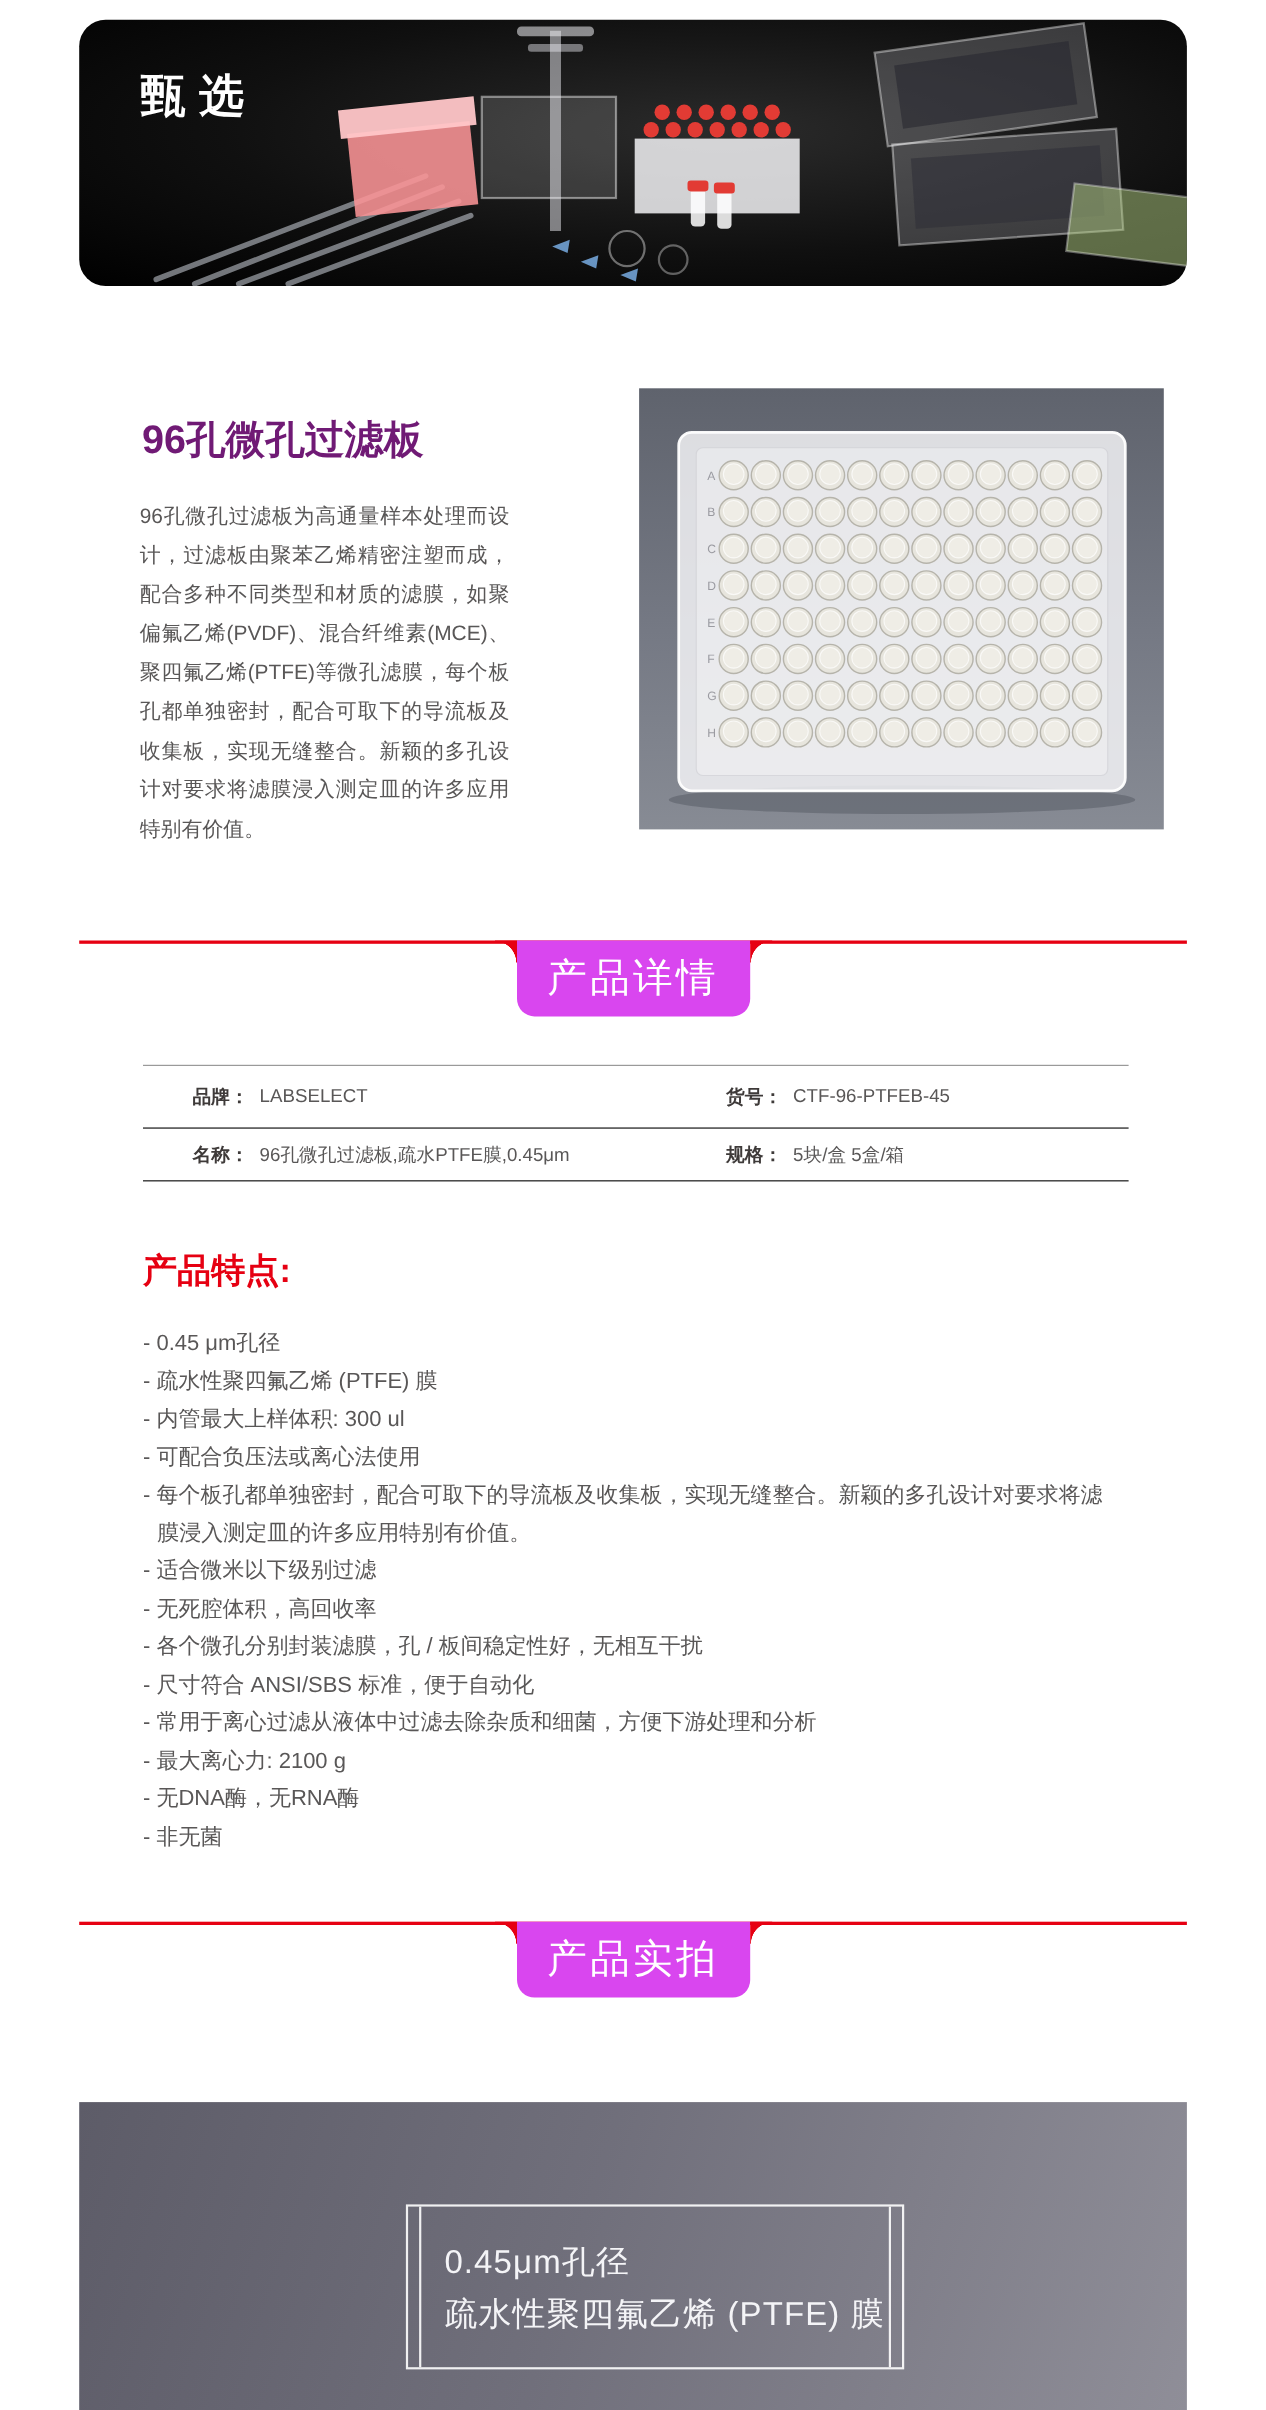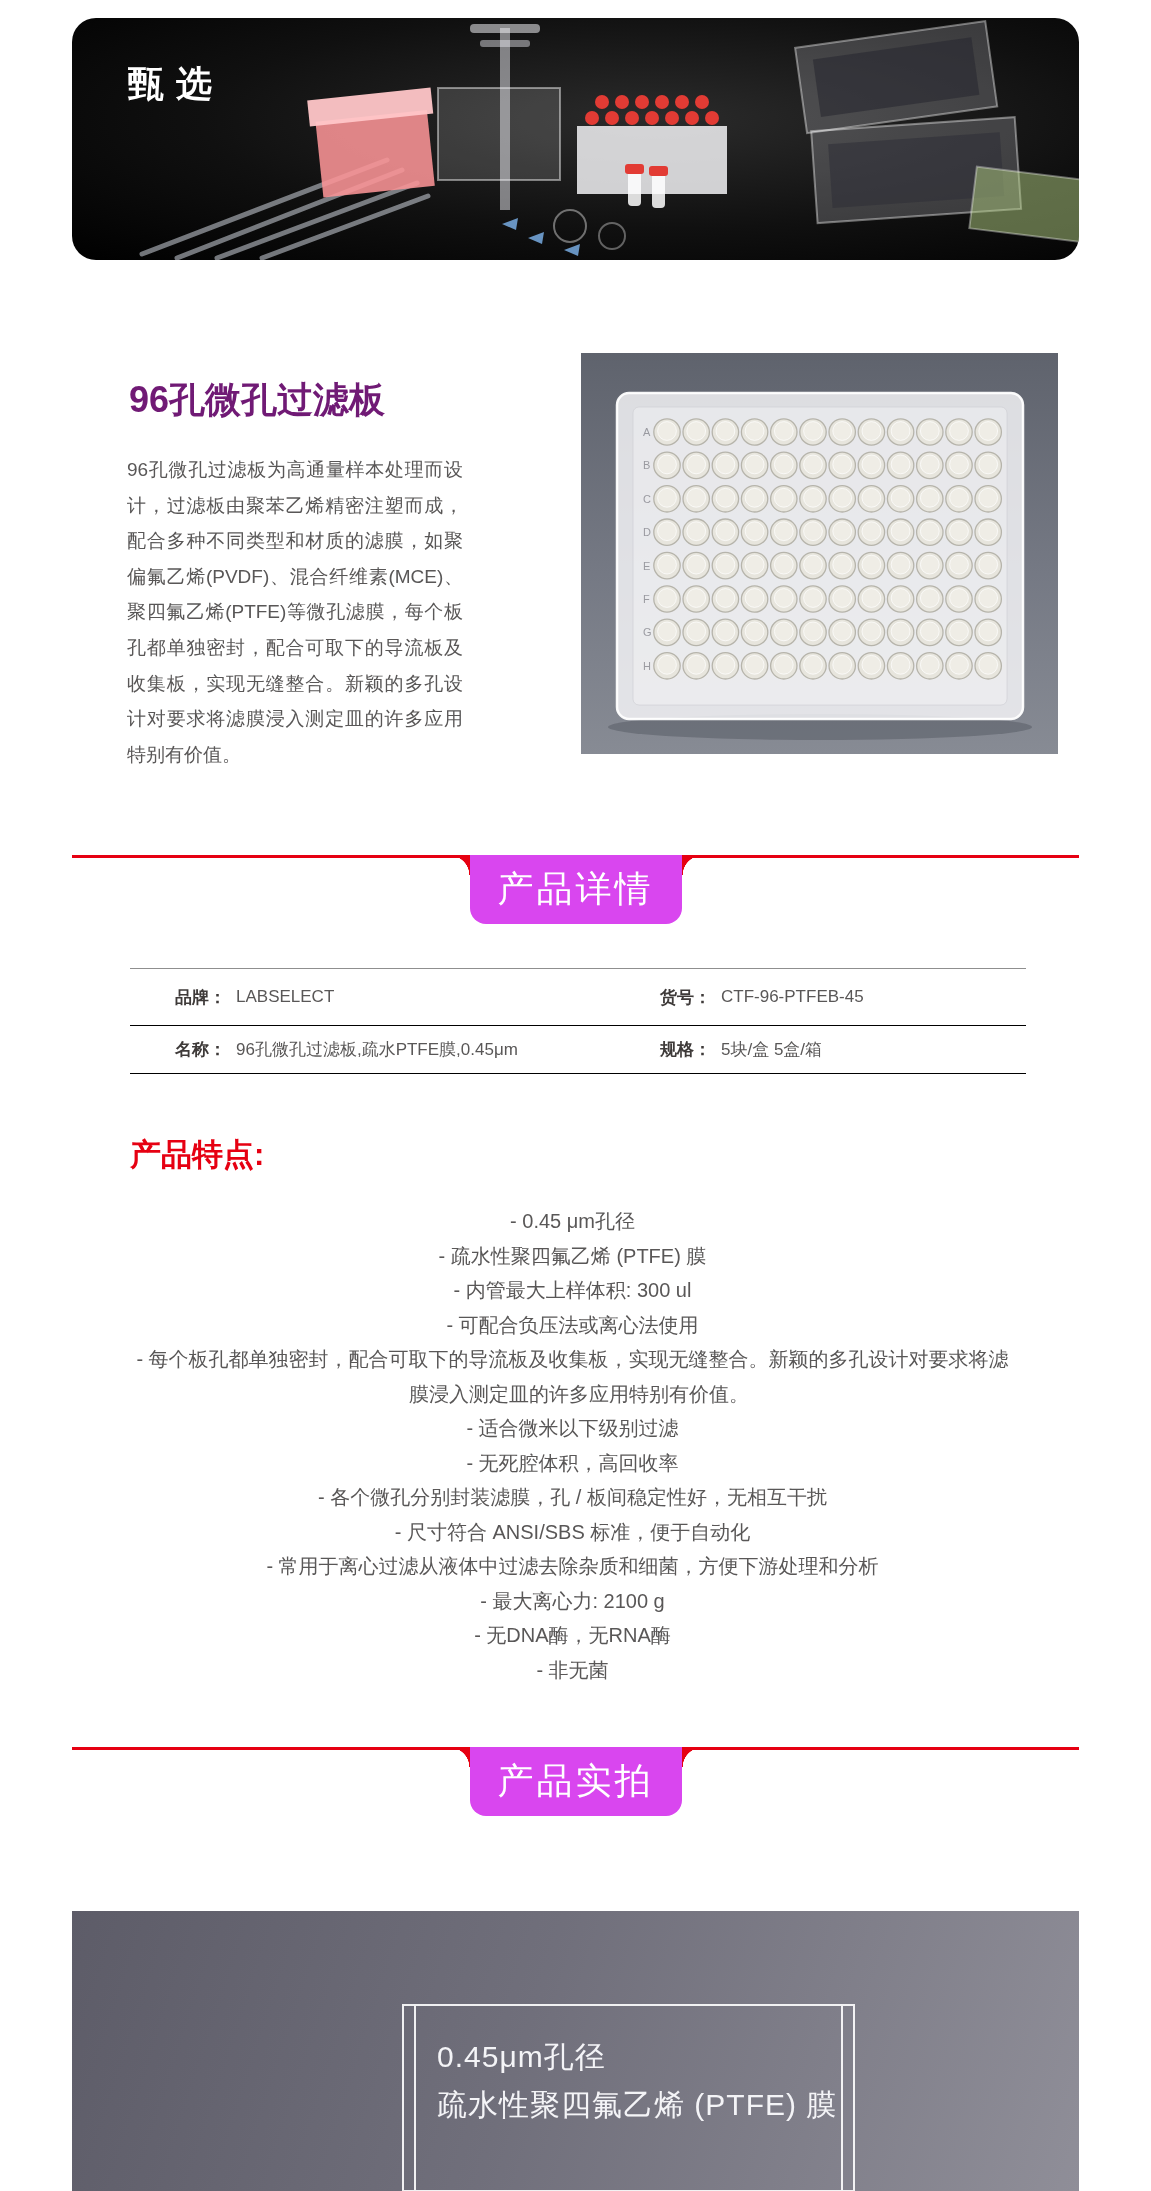--- a/index.html
+++ b/index.html
@@ -9,21 +9,21 @@
   }
 
   
   .hero{
     position:absolute;left:72px;top:18px;width:1007px;height:242px;
     border-radius:24px;overflow:hidden;
     background:radial-gradient(ellipse at 58% 42%, #2b2b2b 0%, #101010 55%, #000 100%);
   }
   .hero-svg{position:absolute;left:0;top:0;}
   .hero-logo{
-    position:absolute;left:56px;top:42px;color:#ffffff;font-size:36px;
+    position:absolute;left:56px;top:42px;color:#ffffff;font-size:41px;
     font-weight:bold;letter-spacing:12px;
   }
 
   
   .product-title{
     position:absolute;left:129px;top:376px;margin:0;
     font-size:36px;font-weight:bold;color:#701a75;
   }
   .product-desc{
     position:absolute;left:127px;top:452px;width:336px;margin:0;
@@ -71,30 +71,30 @@
 
   
   .features-heading{
     position:absolute;left:130px;top:1134px;margin:0;
     font-size:31px;font-weight:bold;color:#e60012;
   }
   .features-list{
     position:absolute;left:130px;top:1204px;width:885px;
     font-size:20px;line-height:34.5px;color:#595757;
   }
-  .feature-item{padding-left:13px;text-indent:-13px;text-align:center;}
+  .feature-item{padding-left:13px;text-indent:-13px;}
 
   
   .photo-panel{
     position:absolute;left:72px;top:1911px;width:1007px;height:280px;
     background:linear-gradient(108deg,#5d5c68 0%,#706f7b 45%,#8f8e98 100%);
   }
   .caption-box{
-    position:absolute;left:297px;top:93px;width:453px;height:188px;
-    border:2px solid rgba(255,255,255,0.9);box-sizing:border-box;margin-left:33px;
+    position:absolute;left:297px;top:93px;width:453px;height:150px;
+    border:2px solid rgba(255,255,255,0.9);box-sizing:border-box;
   }
   .caption-box::before{
     content:"";position:absolute;top:0;bottom:0;left:10px;width:0;
     border-left:2px solid rgba(255,255,255,0.9);
   }
   .caption-box::after{
     content:"";position:absolute;top:0;bottom:0;right:10px;width:0;
     border-right:2px solid rgba(255,255,255,0.9);
   }
   .caption-text{position:absolute;left:33px;top:27px;color:#f4f4f7;}

